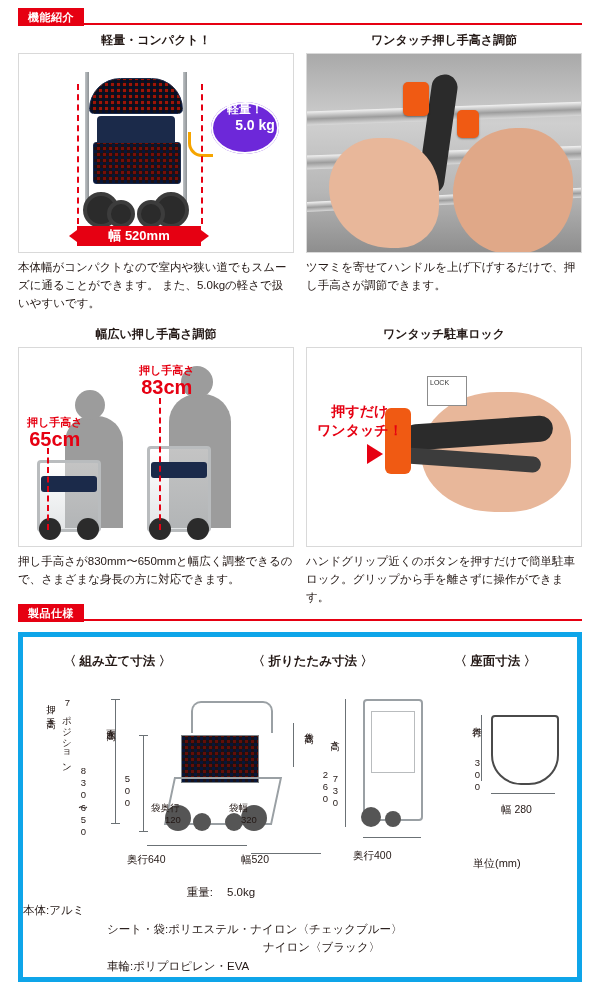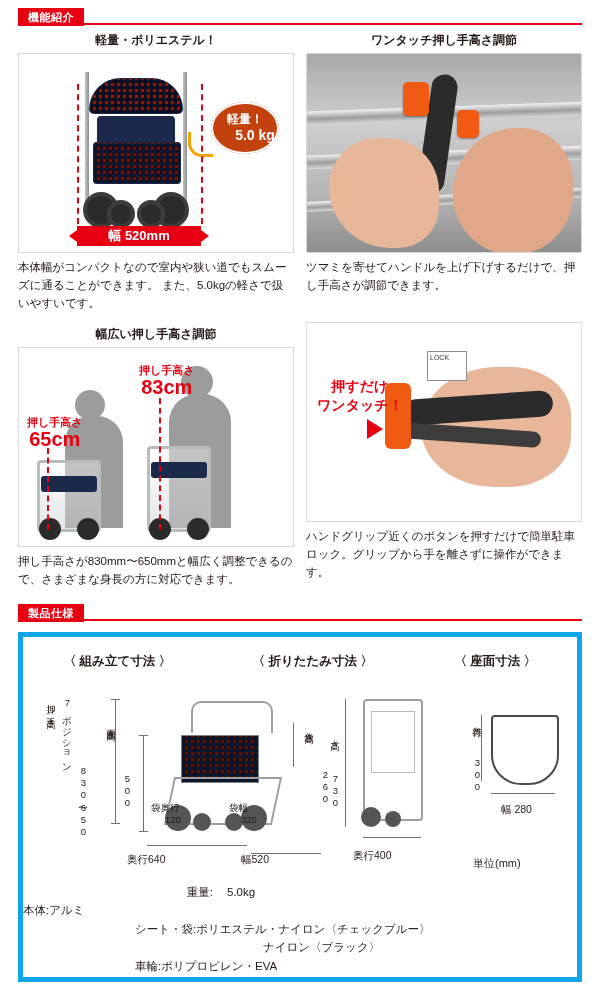--- a/index.html
+++ b/index.html
@@ -115,22 +115,22 @@
     position:absolute; border-radius:50%; background:#2b2b2b;
     border:4px solid #3c3c3c;
   }
   .p1-w1 { left:2px;   top:120px; width:28px; height:28px; }
   .p1-w2 { left:26px;  top:128px; width:20px; height:20px; }
   .p1-w3 { right:2px;  top:120px; width:28px; height:28px; }
   .p1-w4 { right:26px; top:128px; width:20px; height:20px; }
 
   .p1-bubble {
     position:absolute; right:14px; top:48px; width:68px; height:52px;
-    background:#c2410c; border-radius:50%;
-    display:flex; flex-direction:column; align-items:center; justify-content:center;
+    background:#6d28d9; border-radius:50%;
+    display:flex; flex-direction:column; align-items:center; justify-content:flex-start;
     color:#ffffff; font-size:12px; font-weight:bold; line-height:1.25;
     box-shadow:0 0 0 2px #ffffff inset;
   }
   .p1-bubble .kg { font-size:14px;margin-left:20px; }
   .p1-arrow-curve {
     position:absolute; right:80px; top:78px; width:22px; height:22px;
     border-left:3px solid #f6a500; border-bottom:3px solid #f6a500;
     border-radius:0 0 0 14px;
   }
   .p1-dash-l, .p1-dash-r {
@@ -314,36 +314,36 @@
   }
 
   
   .spec-table {
     position:absolute; left:0; top:246px; width:100%;
     font-size:11.5px; line-height:1.6; color:#231815;
   }
   .spec-row { display:flex; }
   .spec-row .k { width:190px; text-align:right; padding-right:14px; white-space:nowrap; }
   .spec-row .v { text-align:right; }
-  .spec-sub { margin-left:112px; }
+  .spec-sub { margin-left:84px; }
 </style>
 </head>
 <body>
 
 <div class="page">
 
   <div class="section-header" style="top:8px; width:564px;">
     <div class="tab">機能紹介</div>
     <div class="rule"></div>
   </div>
 
   <div class="feature-grid">
 
     <div class="feature-cell">
-      <div class="feature-title">軽量・ポリエステル！</div>
+      <div class="feature-title">軽量・コンパクト！</div>
       <div class="feature-photo">
         <div class="p1-bg"></div>
         <div class="p1-frame">
           <div class="p1-pole-l"></div>
           <div class="p1-pole-r"></div>
           <div class="p1-canopy"></div>
           <div class="p1-seat"></div>
           <div class="p1-bag"></div>
           <div class="p1-wheel p1-w1"></div>
           <div class="p1-wheel p1-w2"></div>
@@ -412,20 +412,21 @@
         </div>
         <div class="p3-dim-red p3-d83">
           <span>押し手高さ</span>
           <span class="num">83cm</span>
         </div>
       </div>
       <div class="feature-caption">押し手高さが830mm〜650mmと幅広く調整できるので、さまざまな身長の方に対応できます。</div>
     </div>
 
     <div class="feature-cell">
+      <div class="feature-title">ワンタッチ駐車ロック</div>
       <div class="feature-photo">
         <div class="p4-bg"></div>
         <div class="p4-hand"></div>
         <div class="p4-grip"></div>
         <div class="p4-lever"></div>
         <div class="p4-orange"></div>
         <div class="p4-label">LOCK</div>
         <div class="p4-callout">
           <span>押すだけ</span><br>
           <span>ワンタッチ！</span>

